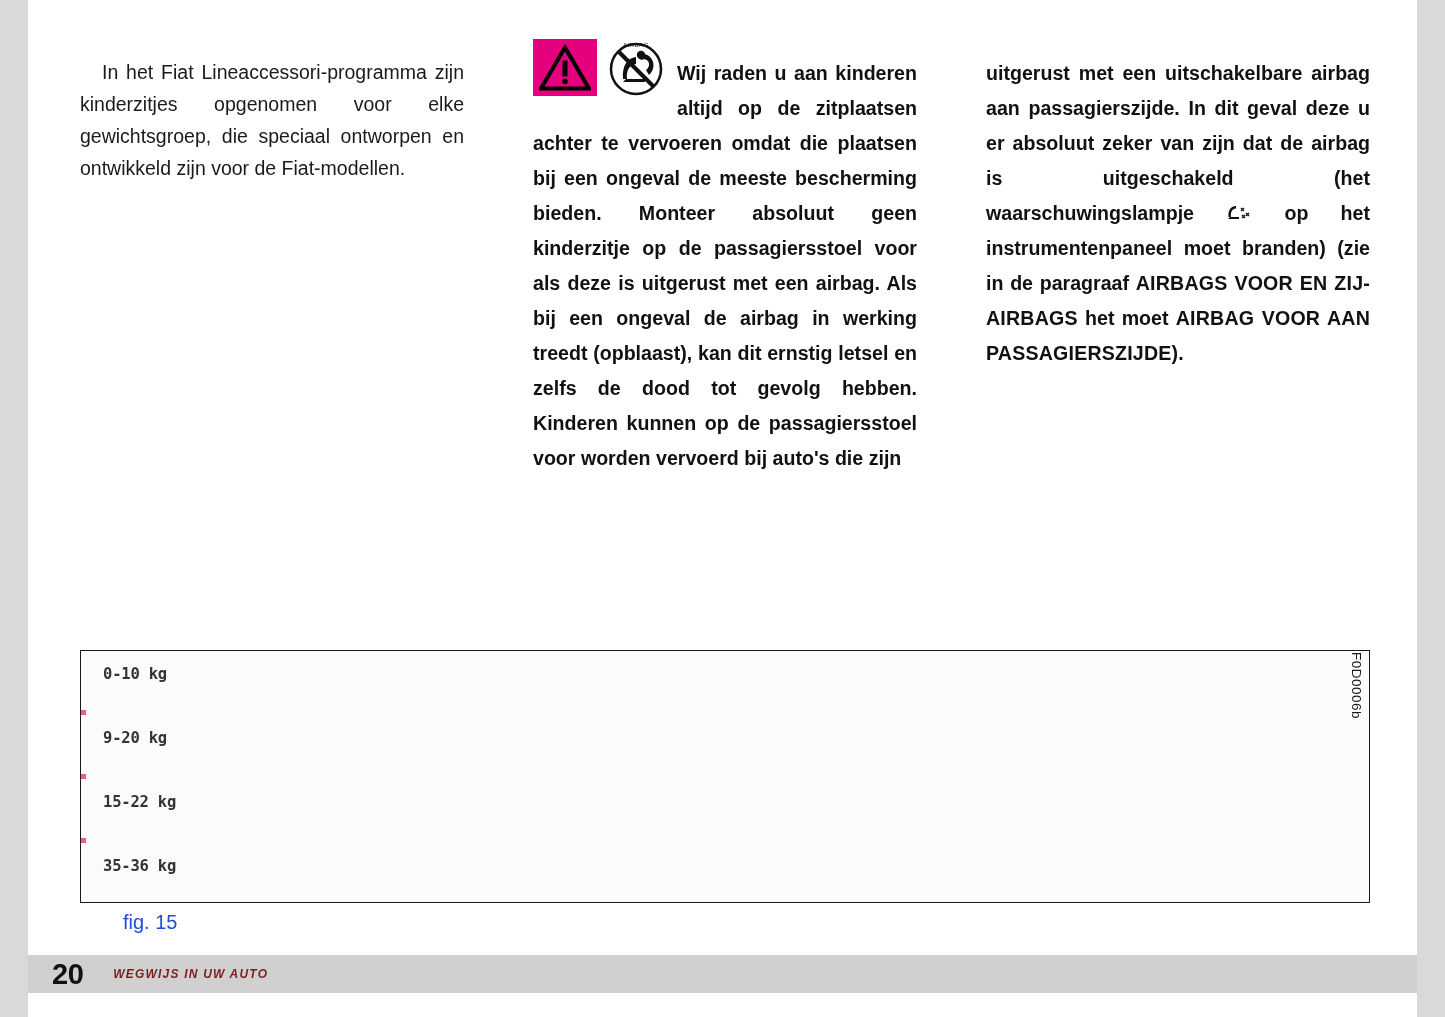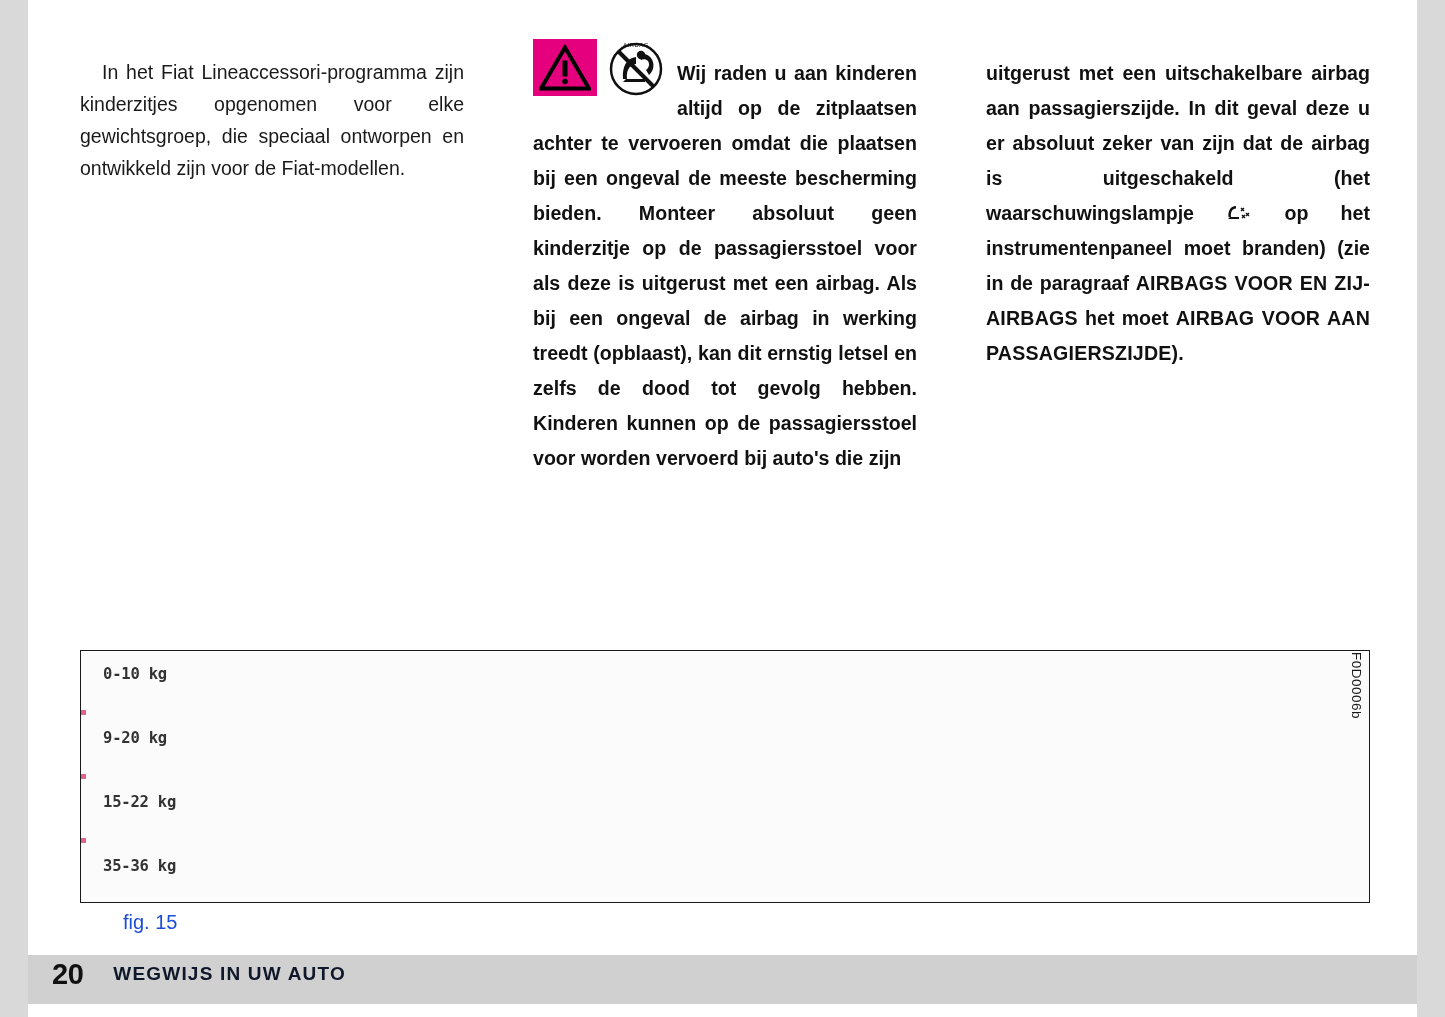--- a/index.html
+++ b/index.html
@@ -166,43 +166,44 @@
     writing-mode: vertical-rl;
     letter-spacing: 0.5px;
   }
 
   
   .footer {
     position: absolute;
     left: 28px;
     top: 955px;
     width: 1389px;
-    height: 49px;
+    height: 38px;
     background: #d0d0d0;
   }
   .footer-inner {
     position: absolute;
     left: 24px;
     top: 0;
     height: 38px;
     display: flex;
     align-items: center;
     gap: 30px;
   }
   .page-num {
     font-size: 29px;
     font-weight: bold;
     color: #111111;
     letter-spacing: -0.5px;
   }
   .footer-title {
-    font-size: 19px;
+    font-size: 12px;
     font-weight: bold;
-    color: #0f172a;
+    color: #7f1d1d;
     letter-spacing: 1.2px;
+    font-style: italic;
   }
   .footer-strip-top {
     position: absolute;
     left: 0; top: 955px; width: 28px; height: 38px;
     background: #d9d9d9;
   }
 </style>
 </head>
 <body>
 

